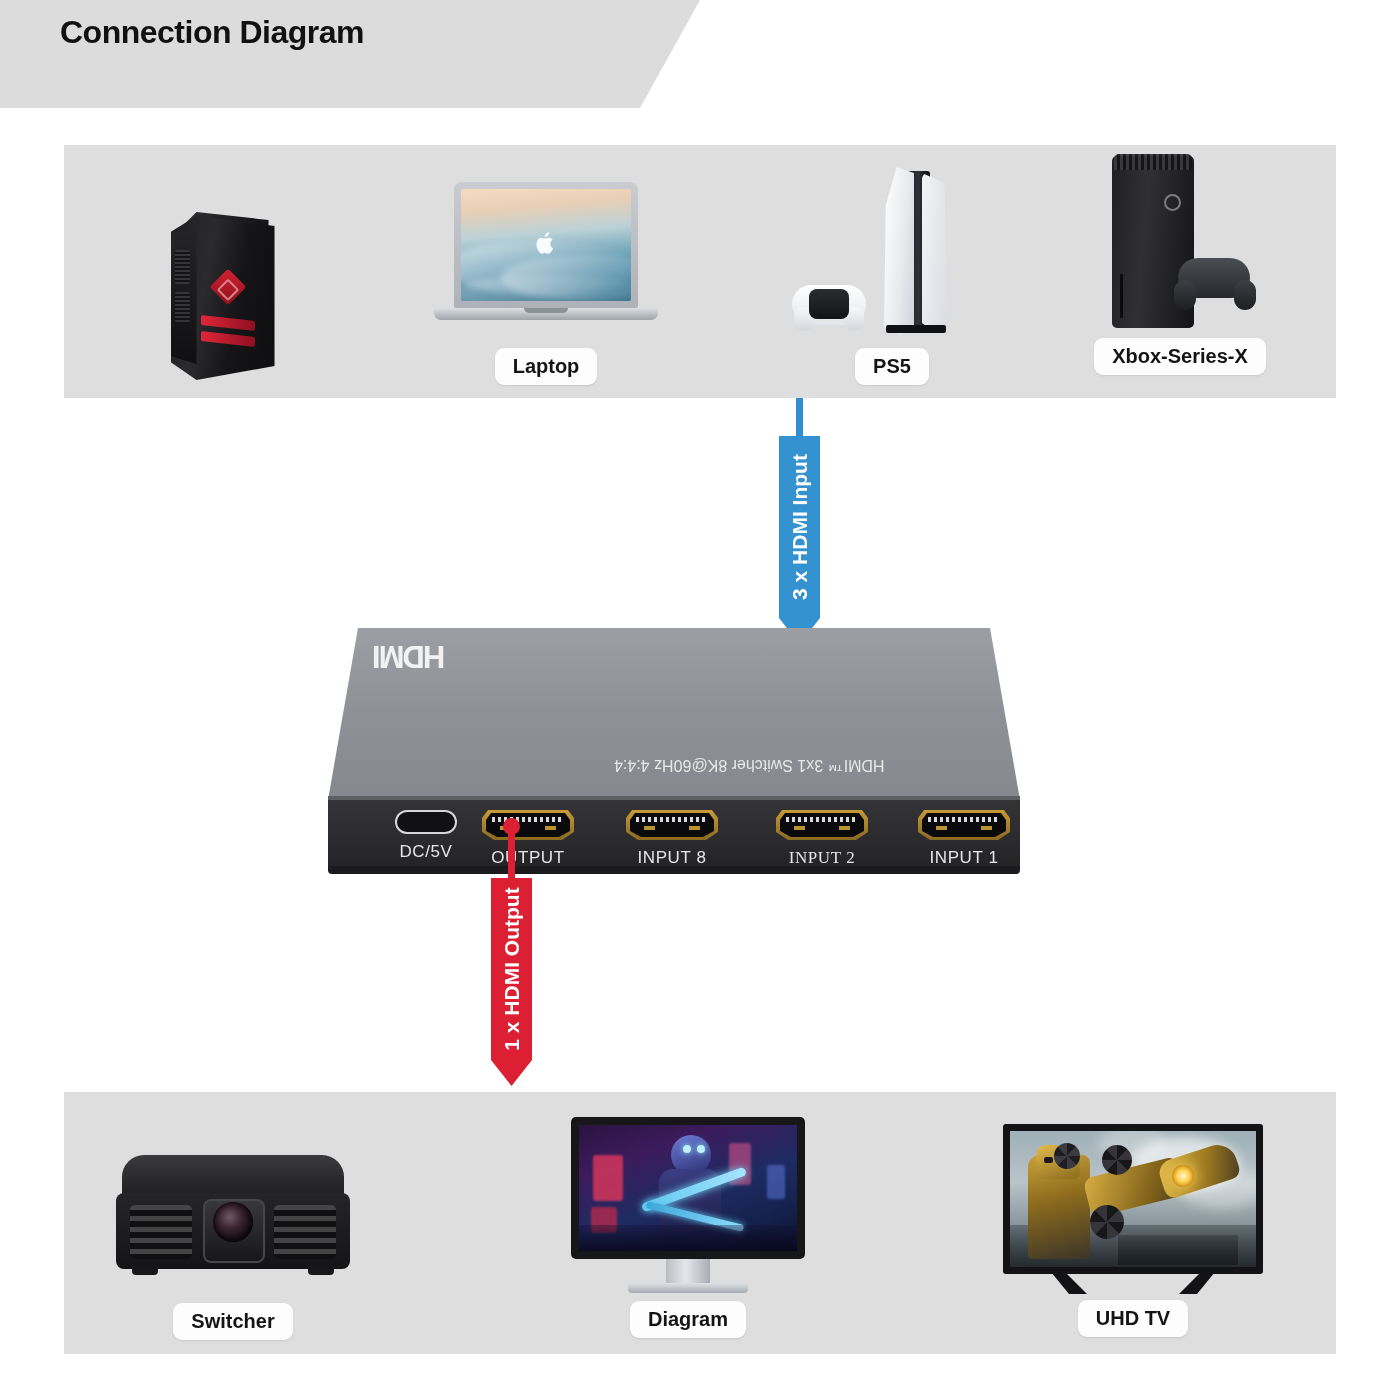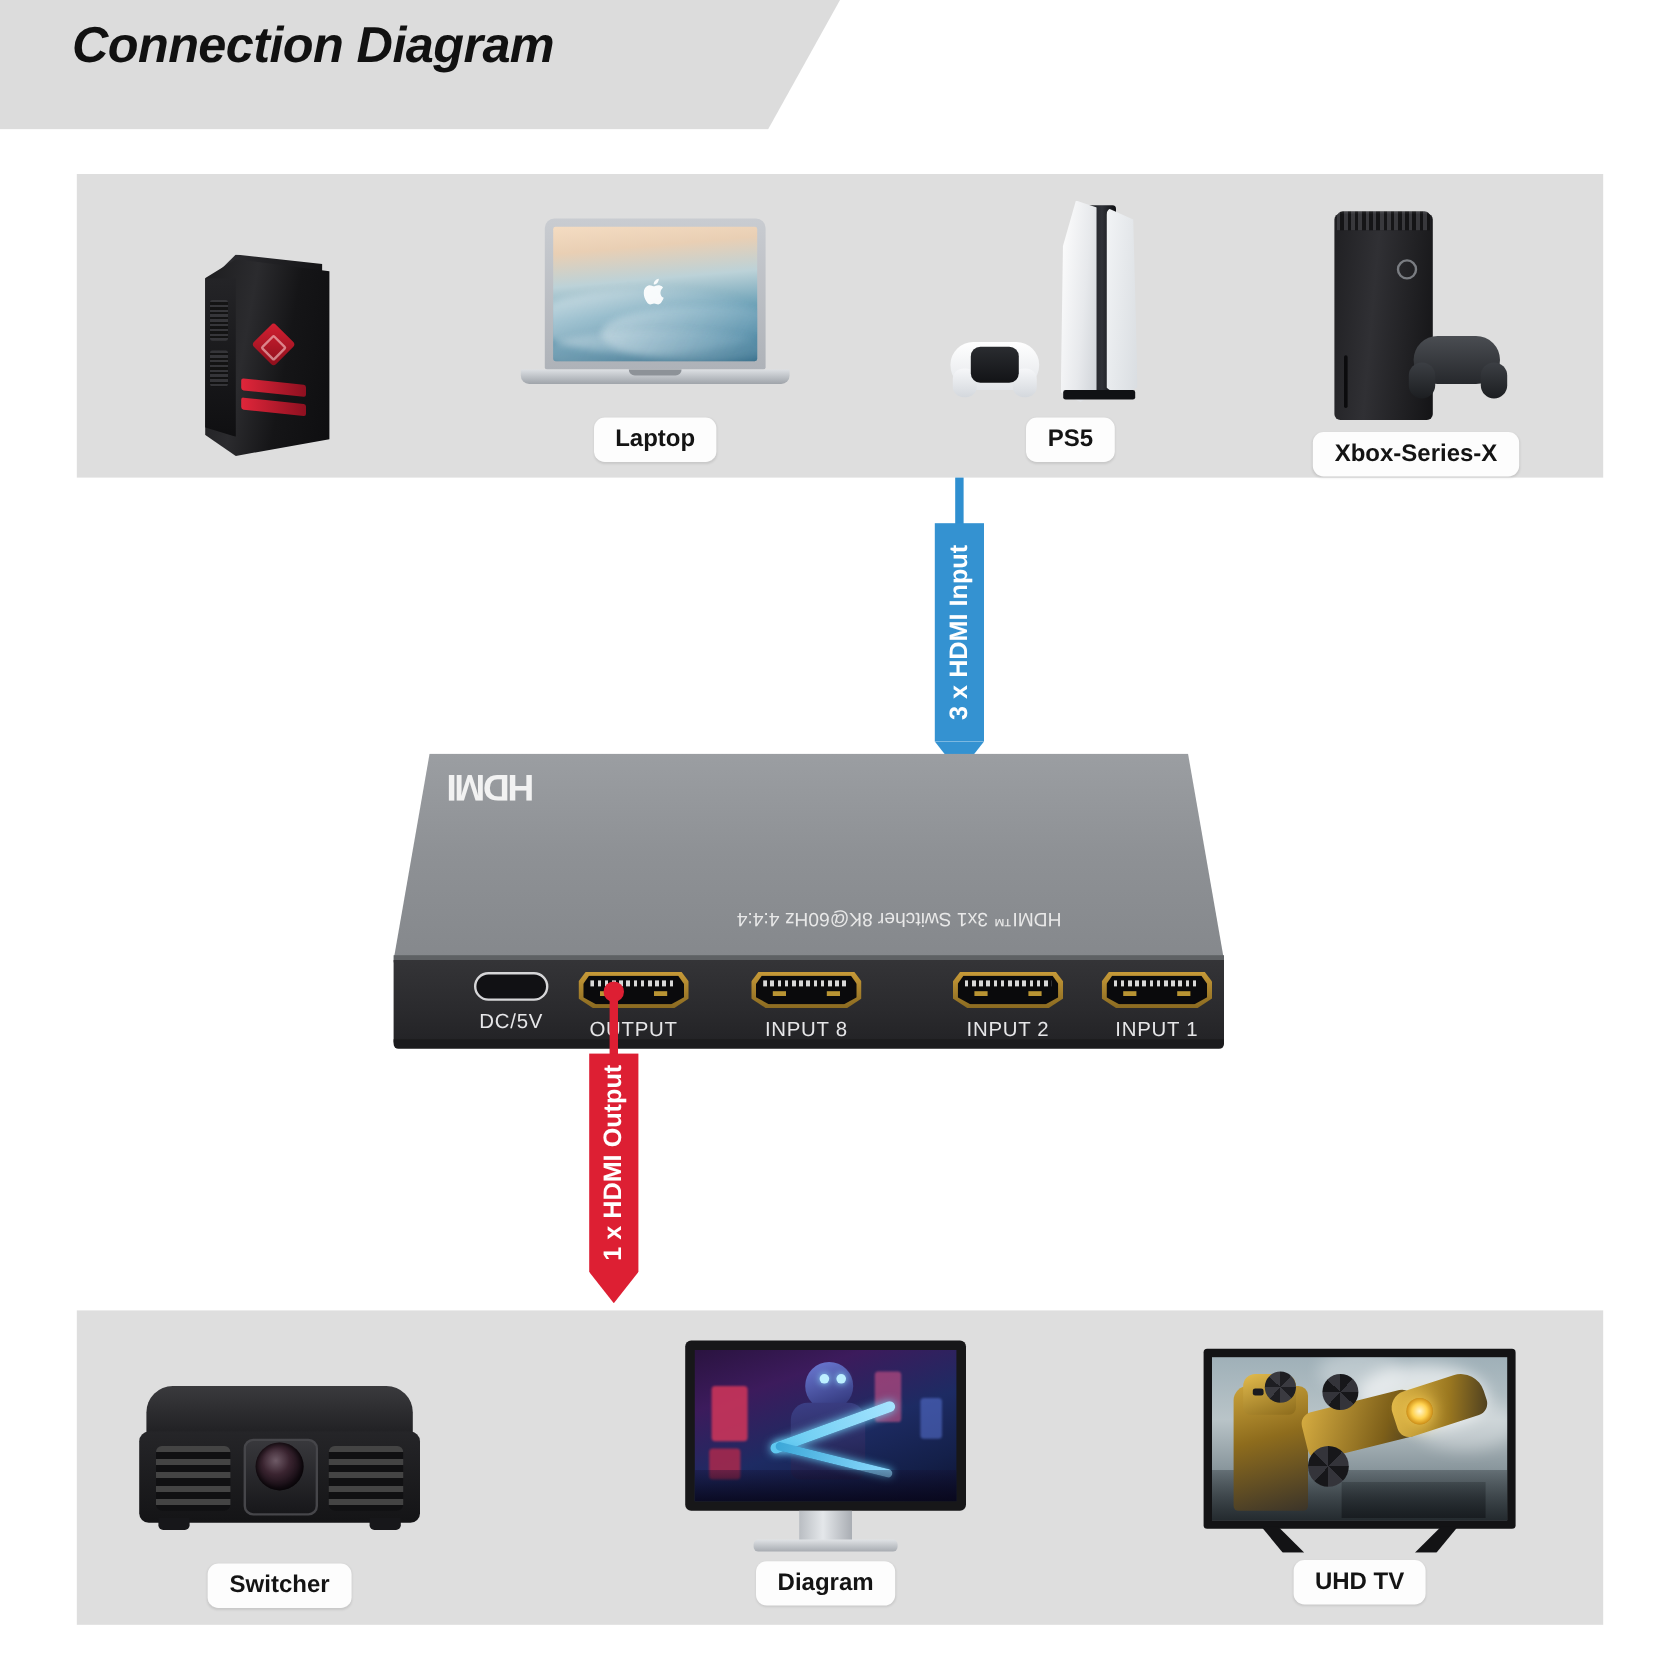--- a/index.html
+++ b/index.html
@@ -12,22 +12,22 @@
   }
 
   
   #title-banner{
     position:absolute;left:0;top:0;width:700px;height:108px;
     background:#dcdcdc;
     clip-path:polygon(0 0, 700px 0, 640px 108px, 0 108px);
   }
   #title-text{
     position:absolute;left:60px;top:14px;
-    font-size:42px;font-weight:bold;color:#111;
-    letter-spacing:-0.5px;white-space:nowrap;font-style:italic;
+    font-size:32px;font-weight:bold;color:#111;
+    letter-spacing:-0.5px;white-space:nowrap;
   }
 
   
   .panel{
     position:absolute;background:#dedede;
   }
   #panel-sources{left:64px;top:145px;width:1272px;height:253px;}
   #panel-displays{left:64px;top:1092px;width:1272px;height:262px;}
 
   
@@ -426,21 +426,21 @@
     <div class="ps5-pad">
       <div class="pad-body"></div>
       <div class="pad-grip" style="left:2px;"></div>
       <div class="pad-grip" style="right:2px;"></div>
       <div class="pad-center"></div>
     </div>
   </div>
   <div class="pill">PS5</div>
 </div>
 
-<div class="device-cell" style="left:1080px;top:172px;width:200px;height:225px;">
+<div class="device-cell" style="left:1080px;top:152px;width:200px;height:225px;justify-content:center;">
   <div class="device-art xb-wrap">
     <div class="xb-body"></div>
     <div class="xb-grille"></div>
     <div class="xb-logo"></div>
     <div class="xb-slot"></div>
     <div class="xb-pad">
       <div class="xpad-body"></div>
       <div class="xpad-grip" style="left:0;"></div>
       <div class="xpad-grip" style="right:0;"></div>
     </div>
@@ -488,21 +488,21 @@
 
   <div class="port-slot" style="left:278px;width:132px;">
     <div class="hdmi-port">
       <div class="hdmi-pins"></div>
       <div class="hdmi-tab" style="left:18px;"></div>
       <div class="hdmi-tab" style="right:18px;"></div>
     </div>
     <div class="port-label">INPUT 8</div>
   </div>
 
-  <div class="port-slot" style="left:446px;width:132px;">
+  <div class="port-slot" style="left:428px;width:132px;font-family:Liberation Serif, serif;">
     <div class="hdmi-port">
       <div class="hdmi-pins"></div>
       <div class="hdmi-tab" style="left:18px;"></div>
       <div class="hdmi-tab" style="right:18px;"></div>
     </div>
     <div class="port-label">INPUT 2</div>
   </div>
 
   <div class="port-slot" style="left:570px;width:132px;">
     <div class="hdmi-port">

